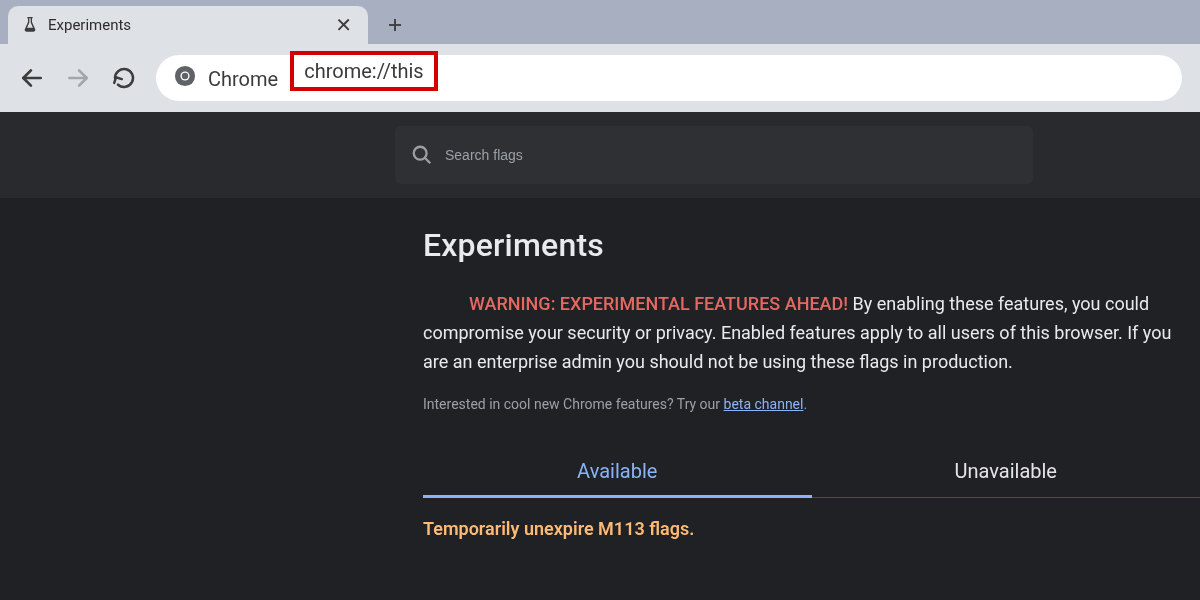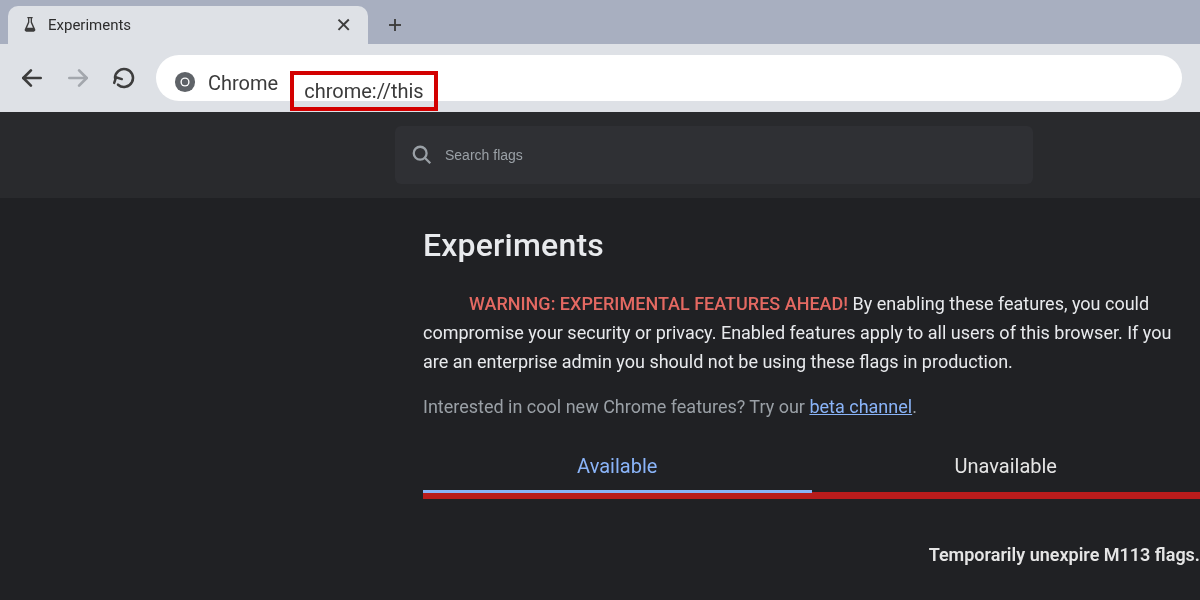--- a/index.html
+++ b/index.html
@@ -75,22 +75,22 @@
     }
     .nav-btn svg { display: block; }
     .nav-btn.disabled svg { stroke: #a3a7ad; }
 
     .omnibox {
       flex: 1;
       background: #ffffff;
       height: 46px;
       border-radius: 23px;
       display: flex;
-      align-items: flex-start;
-      padding: 16px 18px;
+      align-items: flex-end;
+      padding: 10px 18px;
       gap: 12px;
     }
     .chrome-label {
       font-size: 20px;
       color: #3b3b3b;
     }
     .url-text {
       font-size: 20px;
       color: #3b3b3b;
       padding: 4px 10px;
@@ -160,34 +160,34 @@
       line-height: 1.6;
       color: #e8eaed;
       margin-bottom: 20px;
     }
     .warning-red {
       color: #e46962;
       font-weight: 500;
       margin-left: 46px;
     }
     .beta-line {
-      font-size: 18px;
+      font-size: 14px;
       color: #9aa0a6;
-      margin-bottom: 27px;
+      margin-bottom: 37px;
     }
     .beta-link {
       color: #8ab4f8;
       text-decoration: underline;
       cursor: pointer;
     }
 
     .tabs-row {
       display: flex;
-      border-bottom: 7px solid #b91c1c;
-      margin-bottom: 45px;
+      border-bottom: 1px solid #b91c1c;
+      margin-bottom: 20px;
     }
     .flag-tab {
       flex: 1;
       text-align: center;
       font-size: 20px;
       padding: 10px 0 14px;
       color: #e5e5e5;
       cursor: pointer;
       position: relative;
       min-width: 250px;
@@ -198,22 +198,21 @@
     .flag-tab.active::after {
       content: "";
       position: absolute;
       left: 0; right: 0; bottom: -1px;
       height: 3px;
       background: #8ab4f8;
     }
     .flag-title {
       font-size: 18px;
       font-weight: 600;
-      color: #e5e5e5;
-      text-align: right;
+      color: #fdba74;
     }
   </style>
 </head>
 <body>
 
 <div class="tab-strip">
   <div class="tab">
     <span class="flask-icon">
       <svg width="16" height="16" viewBox="0 0 24 24" fill="#3d3d3d">
           <path d="M9 2v5.5L4.2 18.5c-.8 1.6.4 3.5 2.2 3.5h11.2c1.8 0 3-1.9 2.2-3.5L15 7.5V2h1V0H8v2h1zm2 0h2v6.1l3.4 7.9H7.6L11 8.1V2z"></path>

